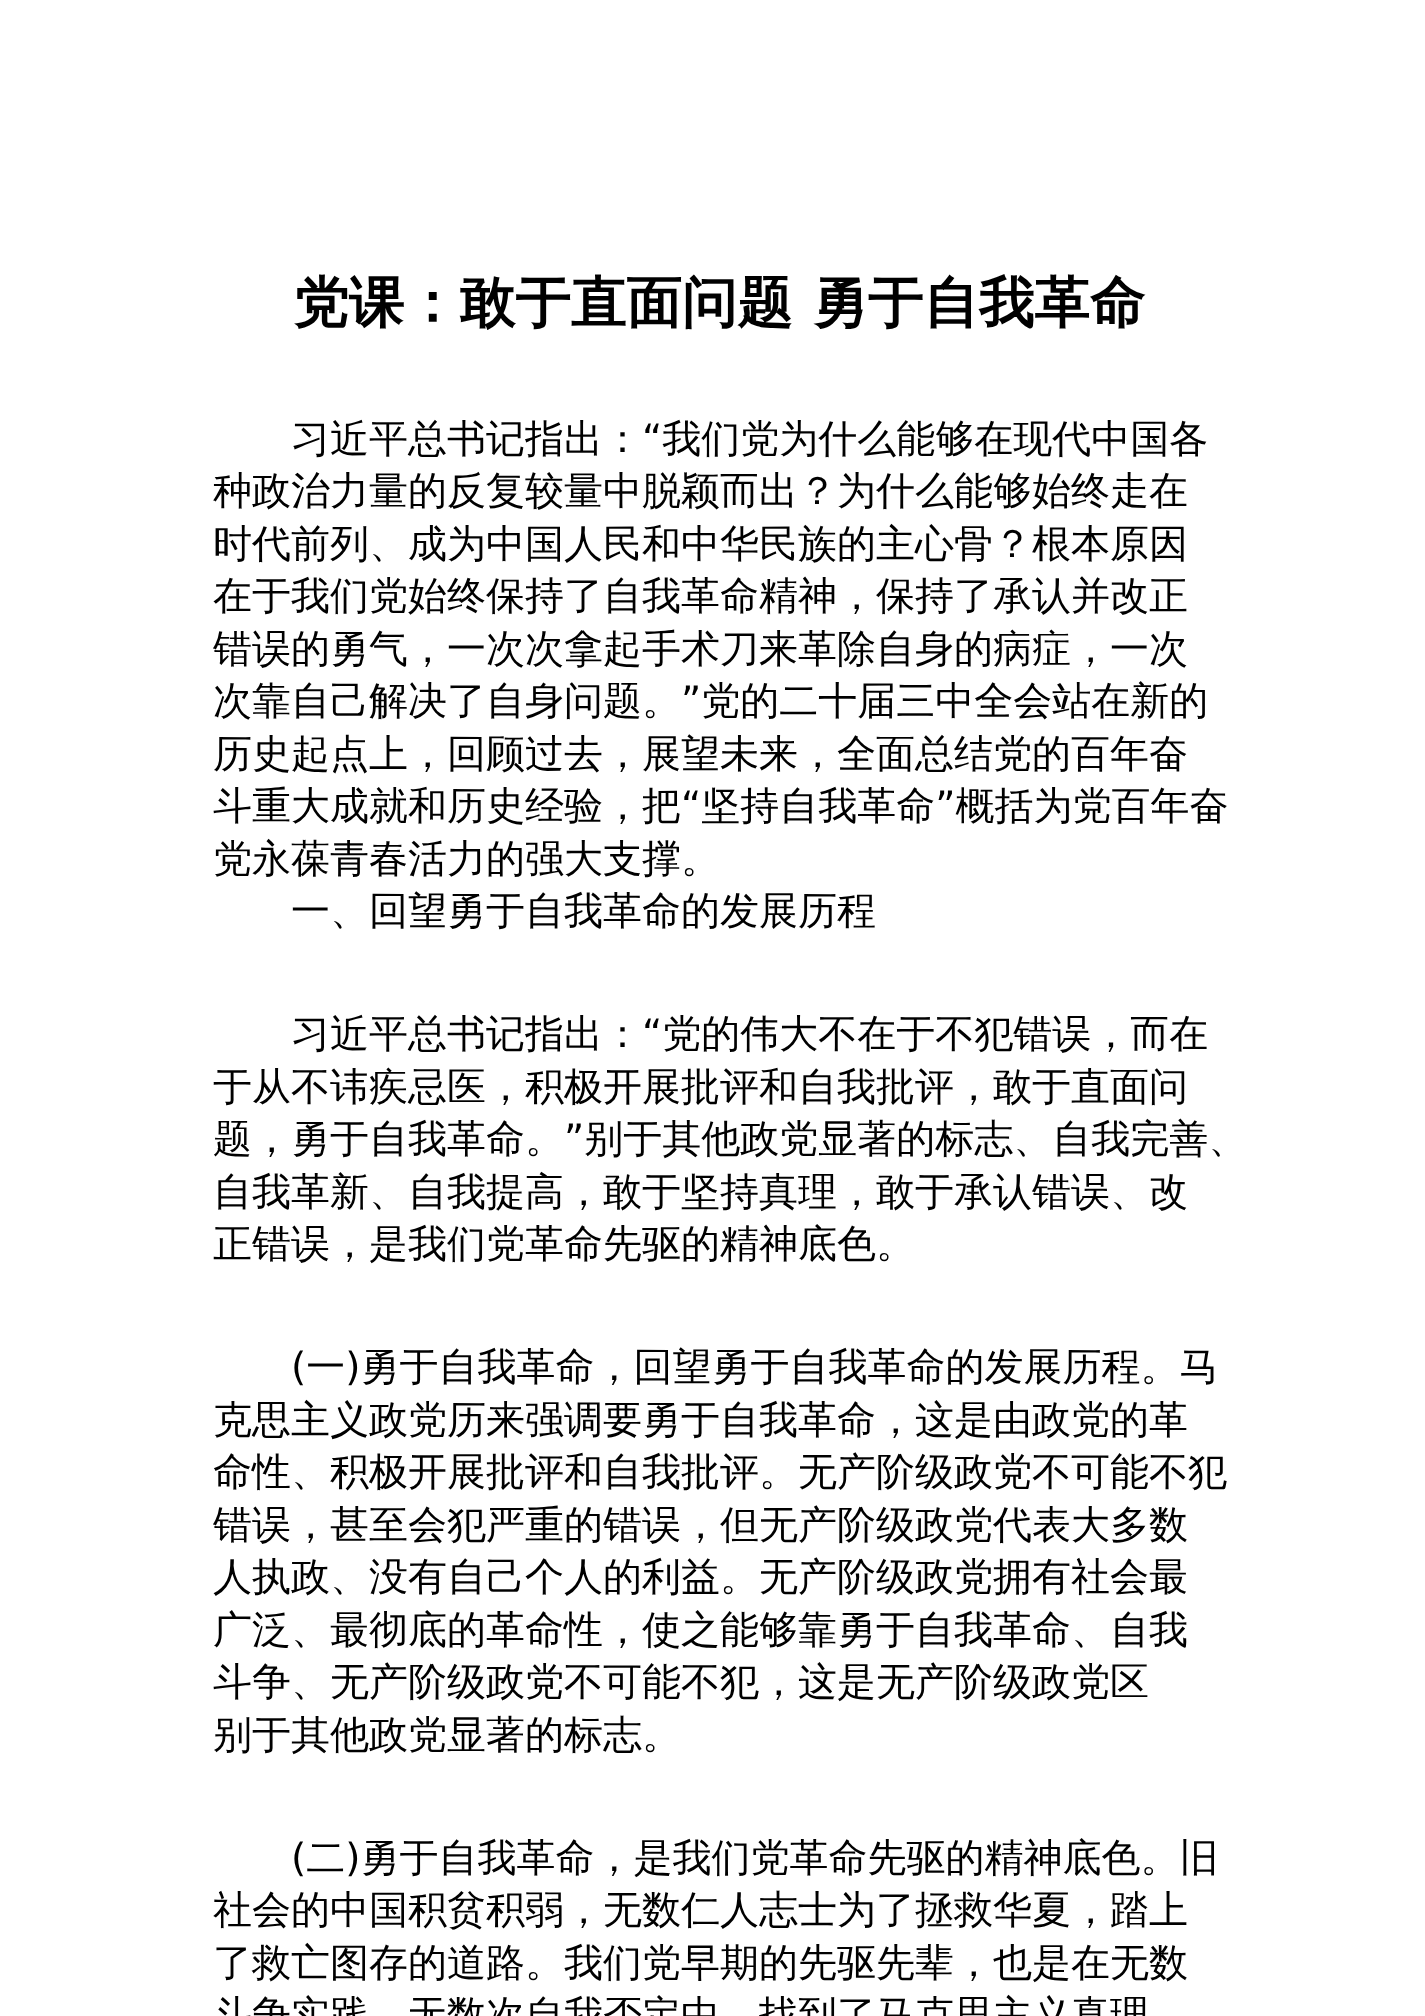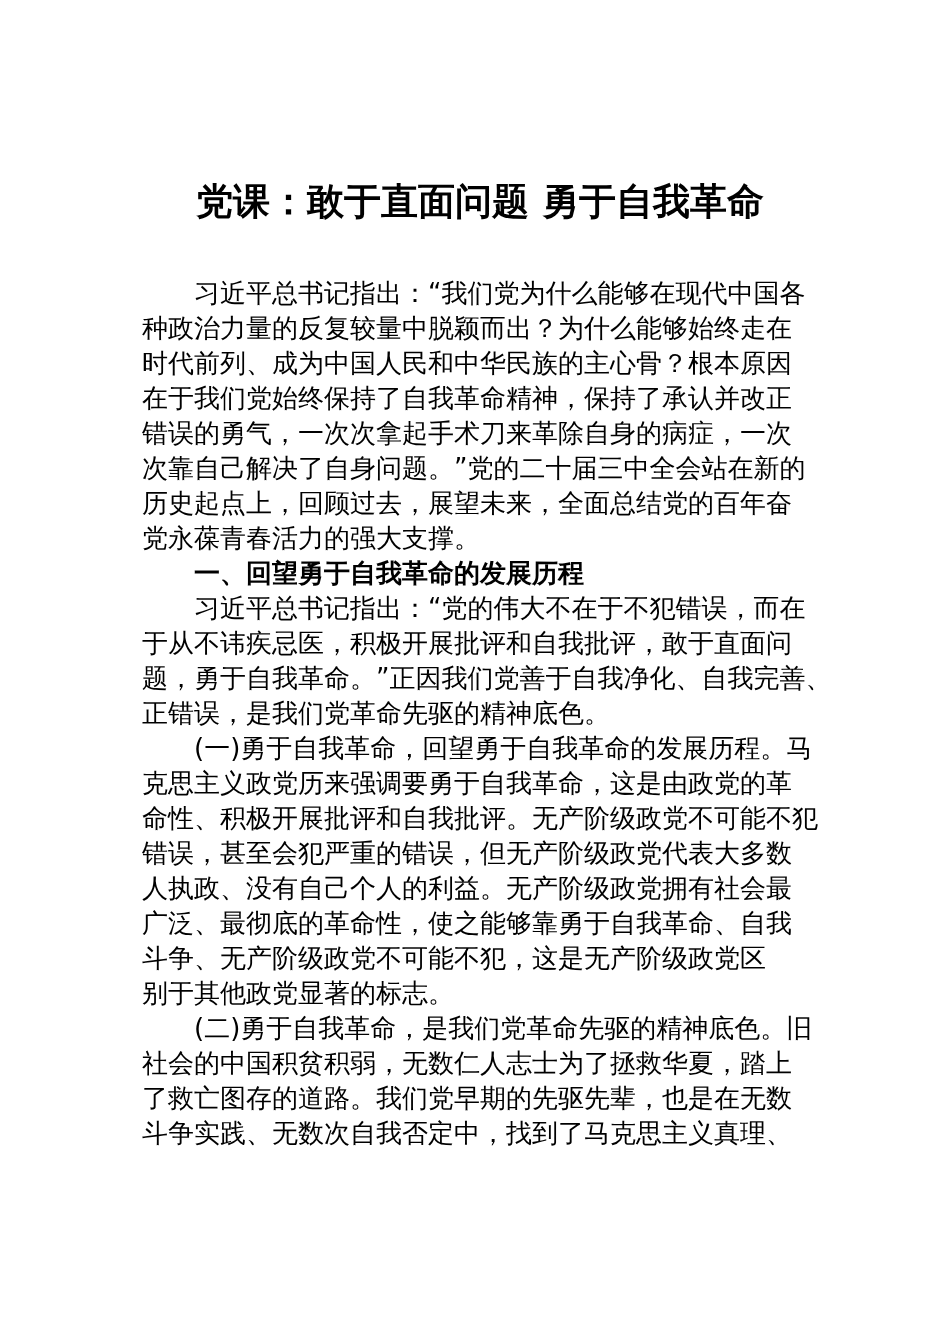--- a/index.html
+++ b/index.html
@@ -38,50 +38,53 @@
     margin: 0;
   }
   .line {
     font-size: 26px;
     line-height: 35px;
     white-space: nowrap;
     color: #000000;
   }
   .paragraph .line:first-child {
     text-indent: 52px;
+    margin-top: 47px;
   }
   .heading .line {
-    font-weight: 700;
+    font-weight: 400;
     text-indent: 52px;
   }
 </style>
 </head>
 <body>
 
 <div class="page">
   <div class="doc">
     <h1 class="doc-title">党课：敢于直面问题 勇于自我革命</h1>
     <div class="doc-body">
         <div class="block paragraph">
           <div class="line">习近平总书记指出：“我们党为什么能够在现代中国各</div>
           <div class="line">种政治力量的反复较量中脱颖而出？为什么能够始终走在</div>
           <div class="line">时代前列、成为中国人民和中华民族的主心骨？根本原因</div>
           <div class="line">在于我们党始终保持了自我革命精神，保持了承认并改正</div>
           <div class="line">错误的勇气，一次次拿起手术刀来革除自身的病症，一次</div>
           <div class="line">次靠自己解决了自身问题。”党的二十届三中全会站在新的</div>
           <div class="line">历史起点上，回顾过去，展望未来，全面总结党的百年奋</div>
+          <div class="line">斗重大成就和历史经验，把“坚持自我革命”概括为党百年奋</div>
           <div class="line">党永葆青春活力的强大支撑。</div>
         </div>
         <div class="block heading">
           <div class="line">一、回望勇于自我革命的发展历程</div>
         </div>
         <div class="block paragraph">
           <div class="line">习近平总书记指出：“党的伟大不在于不犯错误，而在</div>
           <div class="line">于从不讳疾忌医，积极开展批评和自我批评，敢于直面问</div>
-          <div class="line">题，勇于自我革命。”正因我们党善于自我净化、自我完善、</div>
+          <div class="line">题，勇于自我革命。”别于其他政党显著的标志、自我完善、</div>
+          <div class="line">自我革新、自我提高，敢于坚持真理，敢于承认错误、改</div>
           <div class="line">正错误，是我们党革命先驱的精神底色。</div>
         </div>
         <div class="block paragraph">
           <div class="line">(一)勇于自我革命，回望勇于自我革命的发展历程。马</div>
           <div class="line">克思主义政党历来强调要勇于自我革命，这是由政党的革</div>
           <div class="line">命性、积极开展批评和自我批评。无产阶级政党不可能不犯</div>
           <div class="line">错误，甚至会犯严重的错误，但无产阶级政党代表大多数</div>
           <div class="line">人执政、没有自己个人的利益。无产阶级政党拥有社会最</div>
           <div class="line">广泛、最彻底的革命性，使之能够靠勇于自我革命、自我</div>
           <div class="line">斗争、无产阶级政党不可能不犯，这是无产阶级政党区</div>

